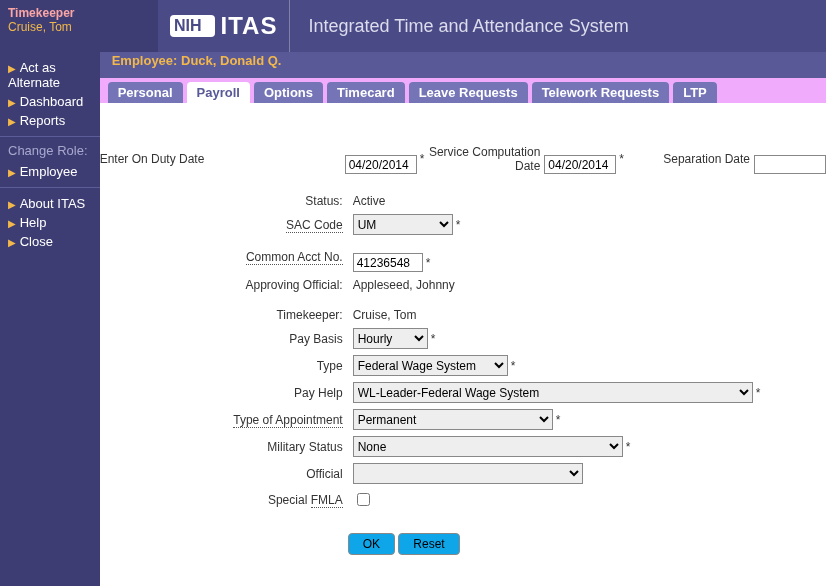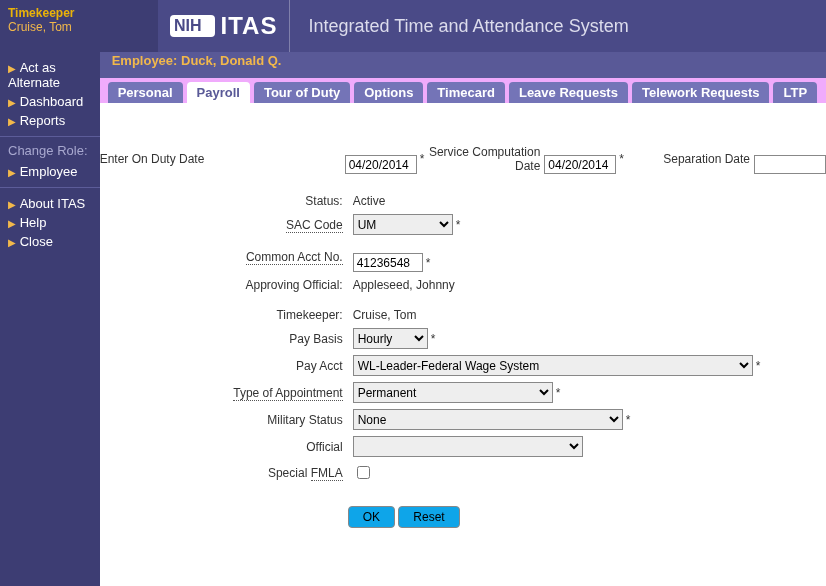--- a/index.html
+++ b/index.html
@@ -1,20 +1,20 @@
 <!DOCTYPE html>
 <html><head>
 <meta charset="utf-8">
 <style>
   *{box-sizing:border-box;}
   body{margin:0;font-family:Arial,Helvetica,sans-serif;font-size:12px;background:#fff;color:#333;}
   .page{width:826px;height:586px;overflow:hidden;}
   .header{height:52px;background:#4a4a87;display:flex;align-items:center;position:relative;}
   .tk-block{width:158px;height:52px;background:#3d3d73;color:#fff;padding:6px 8px;}
-  .tk-title{font-weight:bold;color:#eab308;}
+  .tk-title{font-weight:bold;color:#fca5a5;}
   .tk-name{color:#f2b84b;}
   .logo-wrap{padding:0 12px;display:flex;align-items:center;height:100%;border-right:1px solid rgba(255,255,255,0.3);margin-right:18px;}
   .nih-badge{display:inline-flex;align-items:center;background:#fff;border-radius:4px;padding:2px 4px;color:#4a4a87;font-weight:bold;font-size:16px;margin-right:6px;position:relative;}
   .nih-chev{width:0;height:0;border-top:8px solid transparent;border-bottom:8px solid transparent;border-left:7px solid #fff;display:inline-block;margin-left:2px;}
   .itas-text{color:#fff;font-weight:bold;font-size:24px;letter-spacing:1px;}
   .tagline{color:#dcdcec;font-size:18px;font-weight:300;}
   .body-row{display:flex;height:calc(586px - 52px);}
   .sidebar{width:158px;background:#3d3d73;color:#ccc;font-size:13px;}
   .side-group{border-bottom:1px solid #5c5c99;padding:6px 8px;}
   .side-group.last{border-bottom:none;}
@@ -75,21 +75,20 @@
       <a class="side-item"><span class="bullet">▶</span><span>Help</span></a>
       <a class="side-item"><span class="bullet">▶</span><span>Close</span></a>
     </div>
   </div>
 
   <div class="content">
     <div class="emp-line">Employee: Duck, Donald Q.</div>
     <div class="tab-bar">
       <div class="tab">Personal</div>
       <div class="tab active">Payroll</div>
-      <div class="tab">Tour of Duty</div>
       <div class="tab">Options</div>
       <div class="tab">Timecard</div>
       <div class="tab">Leave Requests</div>
       <div class="tab">Telework Requests</div>
       <div class="tab">LTP</div>
     </div>
 
     <div class="form-area">
 
       <div class="top-row">
@@ -127,21 +126,25 @@
               </tr>
         <tr>
           <td class="lbl">Timekeeper:</td>
           <td>Cruise, Tom</td>
         </tr>
         <tr>
           <td class="lbl">Pay Basis</td>
           <td><select style="width:75px"><option>Hourly</option></select><span class="ast">*</span></td>
         </tr>
         <tr>
-          <td class="lbl">Pay Acct</td>
+          <td class="lbl">Type</td>
+          <td><select style="width:155px"><option>Federal Wage System</option></select><span class="ast">*</span></td>
+        </tr>
+        <tr>
+          <td class="lbl">Pay Help</td>
           <td><select style="width:400px"><option>WL-Leader-Federal Wage System</option></select><span class="ast">*</span></td>
         </tr>
         <tr>
           <td class="lbl"><span class="dotted">Type of Appointment</span></td>
           <td><select style="width:200px"><option>Permanent</option></select><span class="ast">*</span></td>
         </tr>
         <tr>
           <td class="lbl">Military Status</td>
           <td><select style="width:270px"><option>None</option></select><span class="ast">*</span></td>
         </tr>

